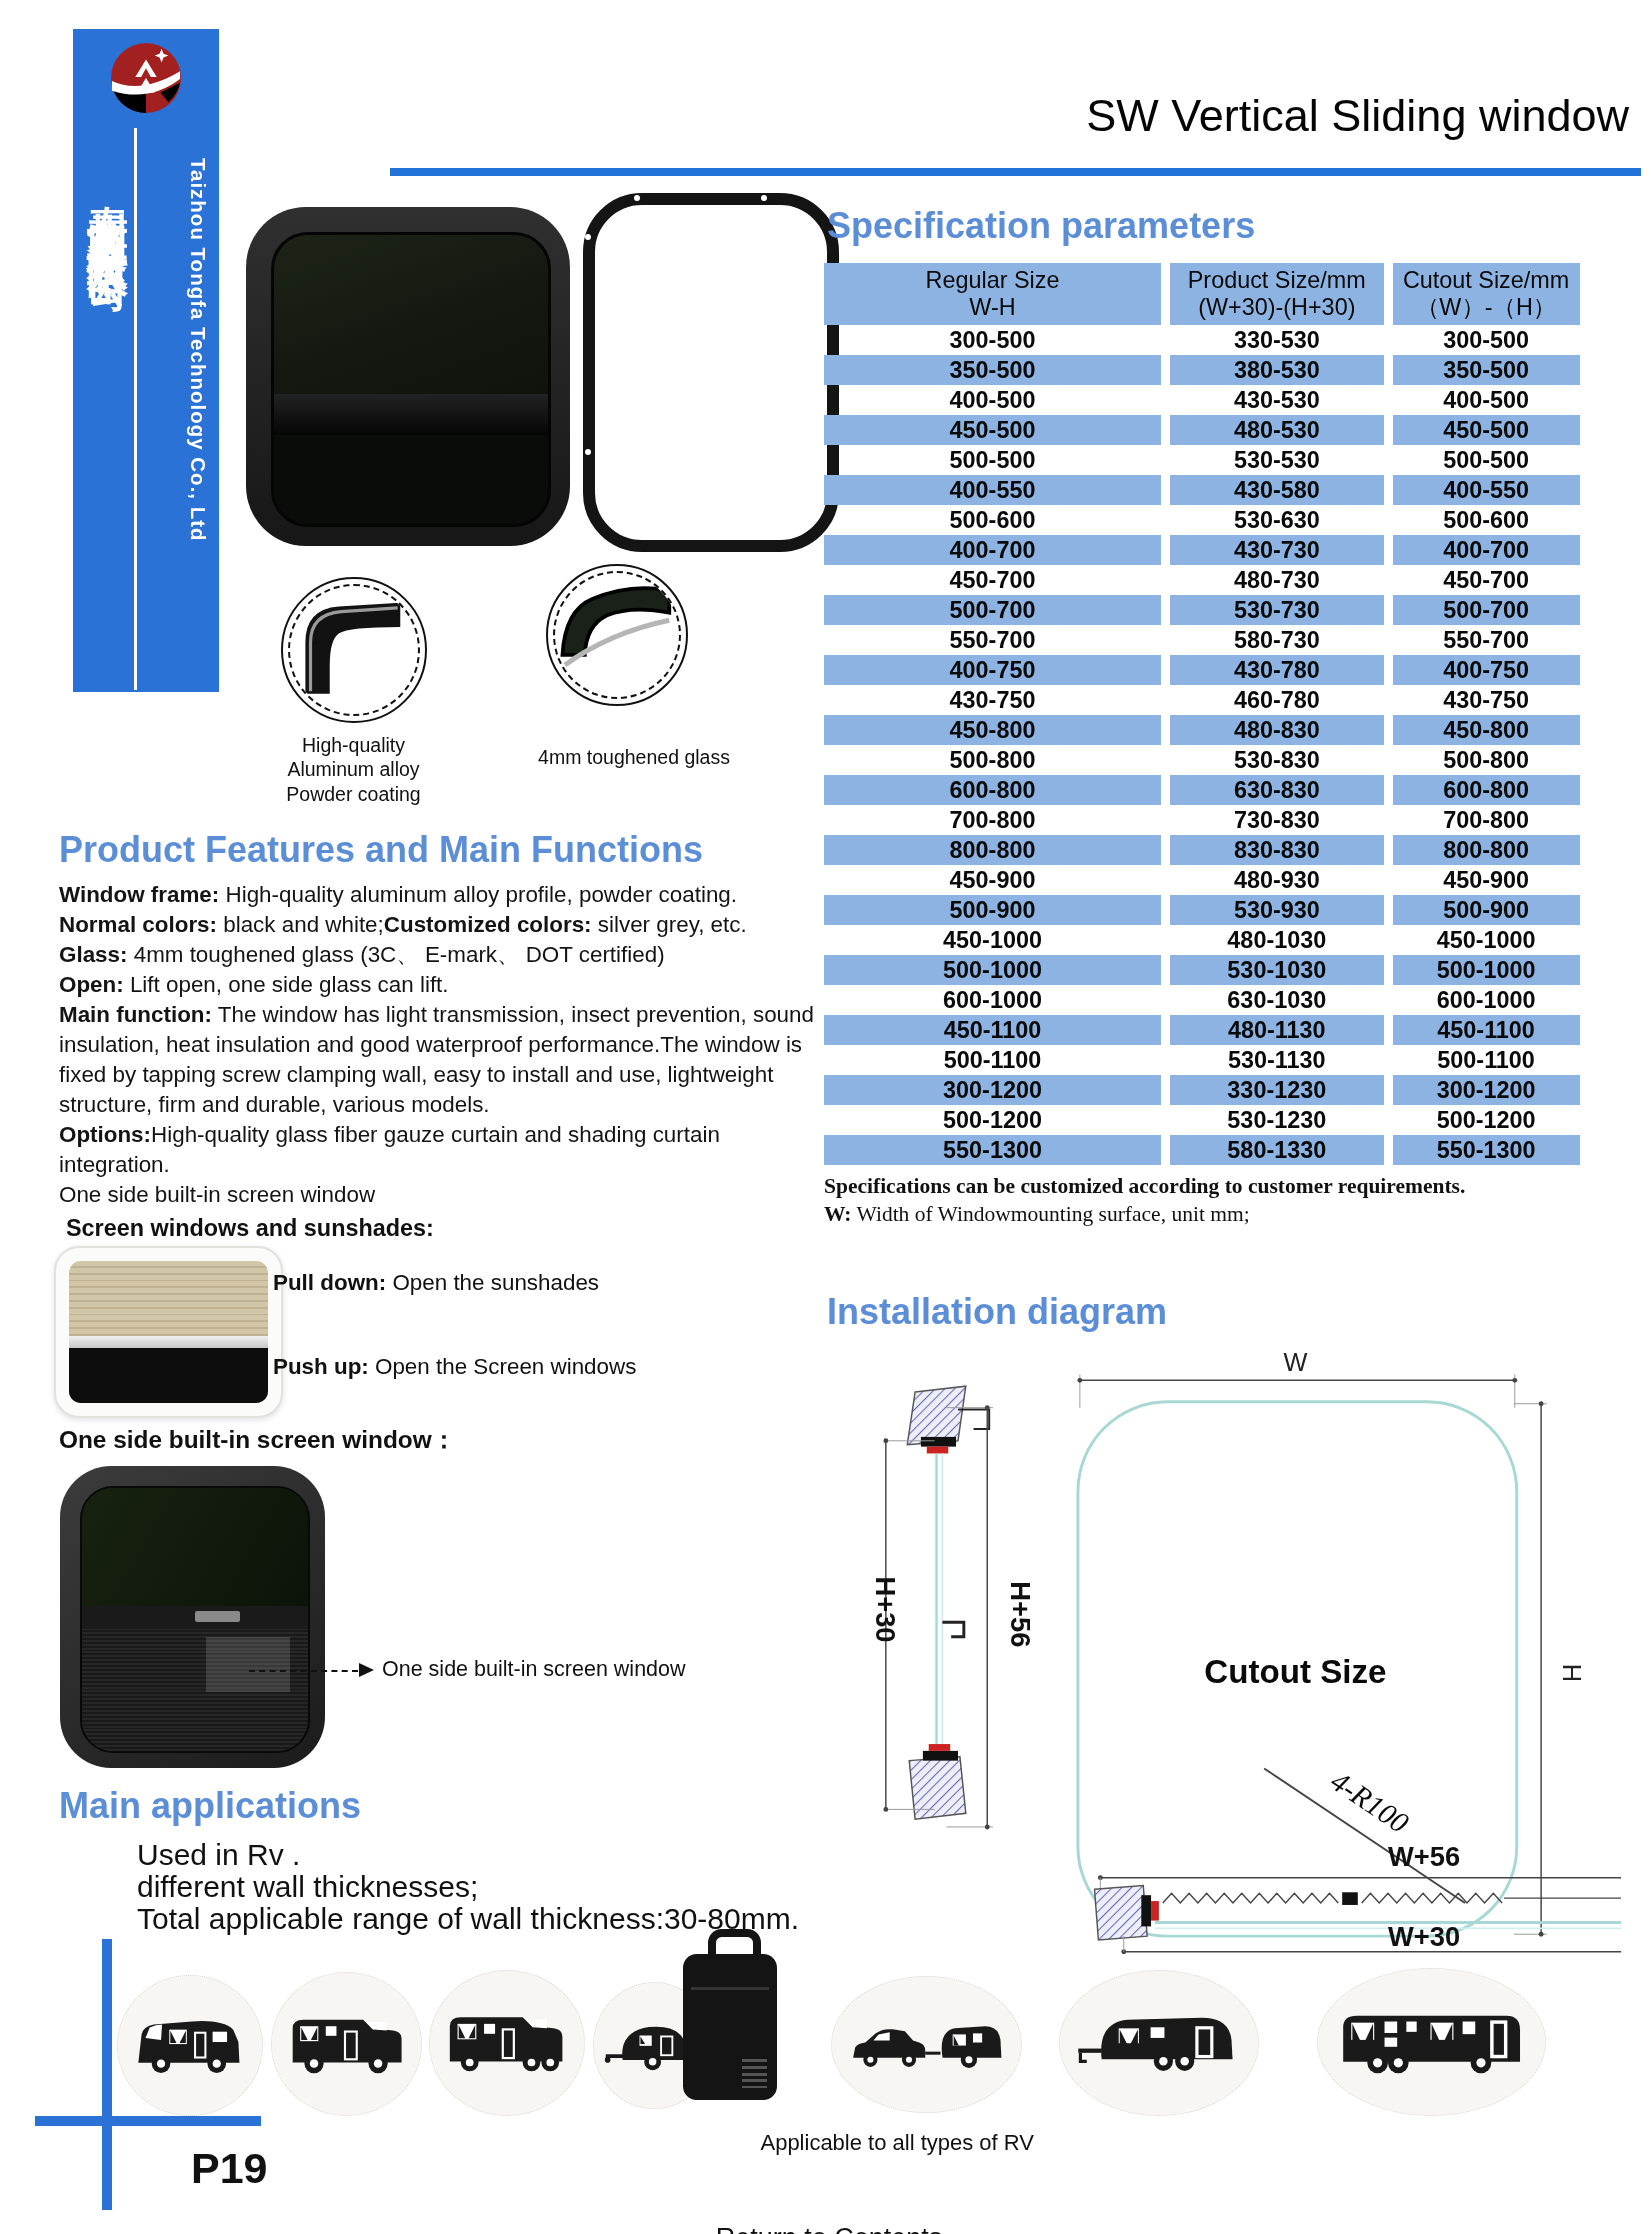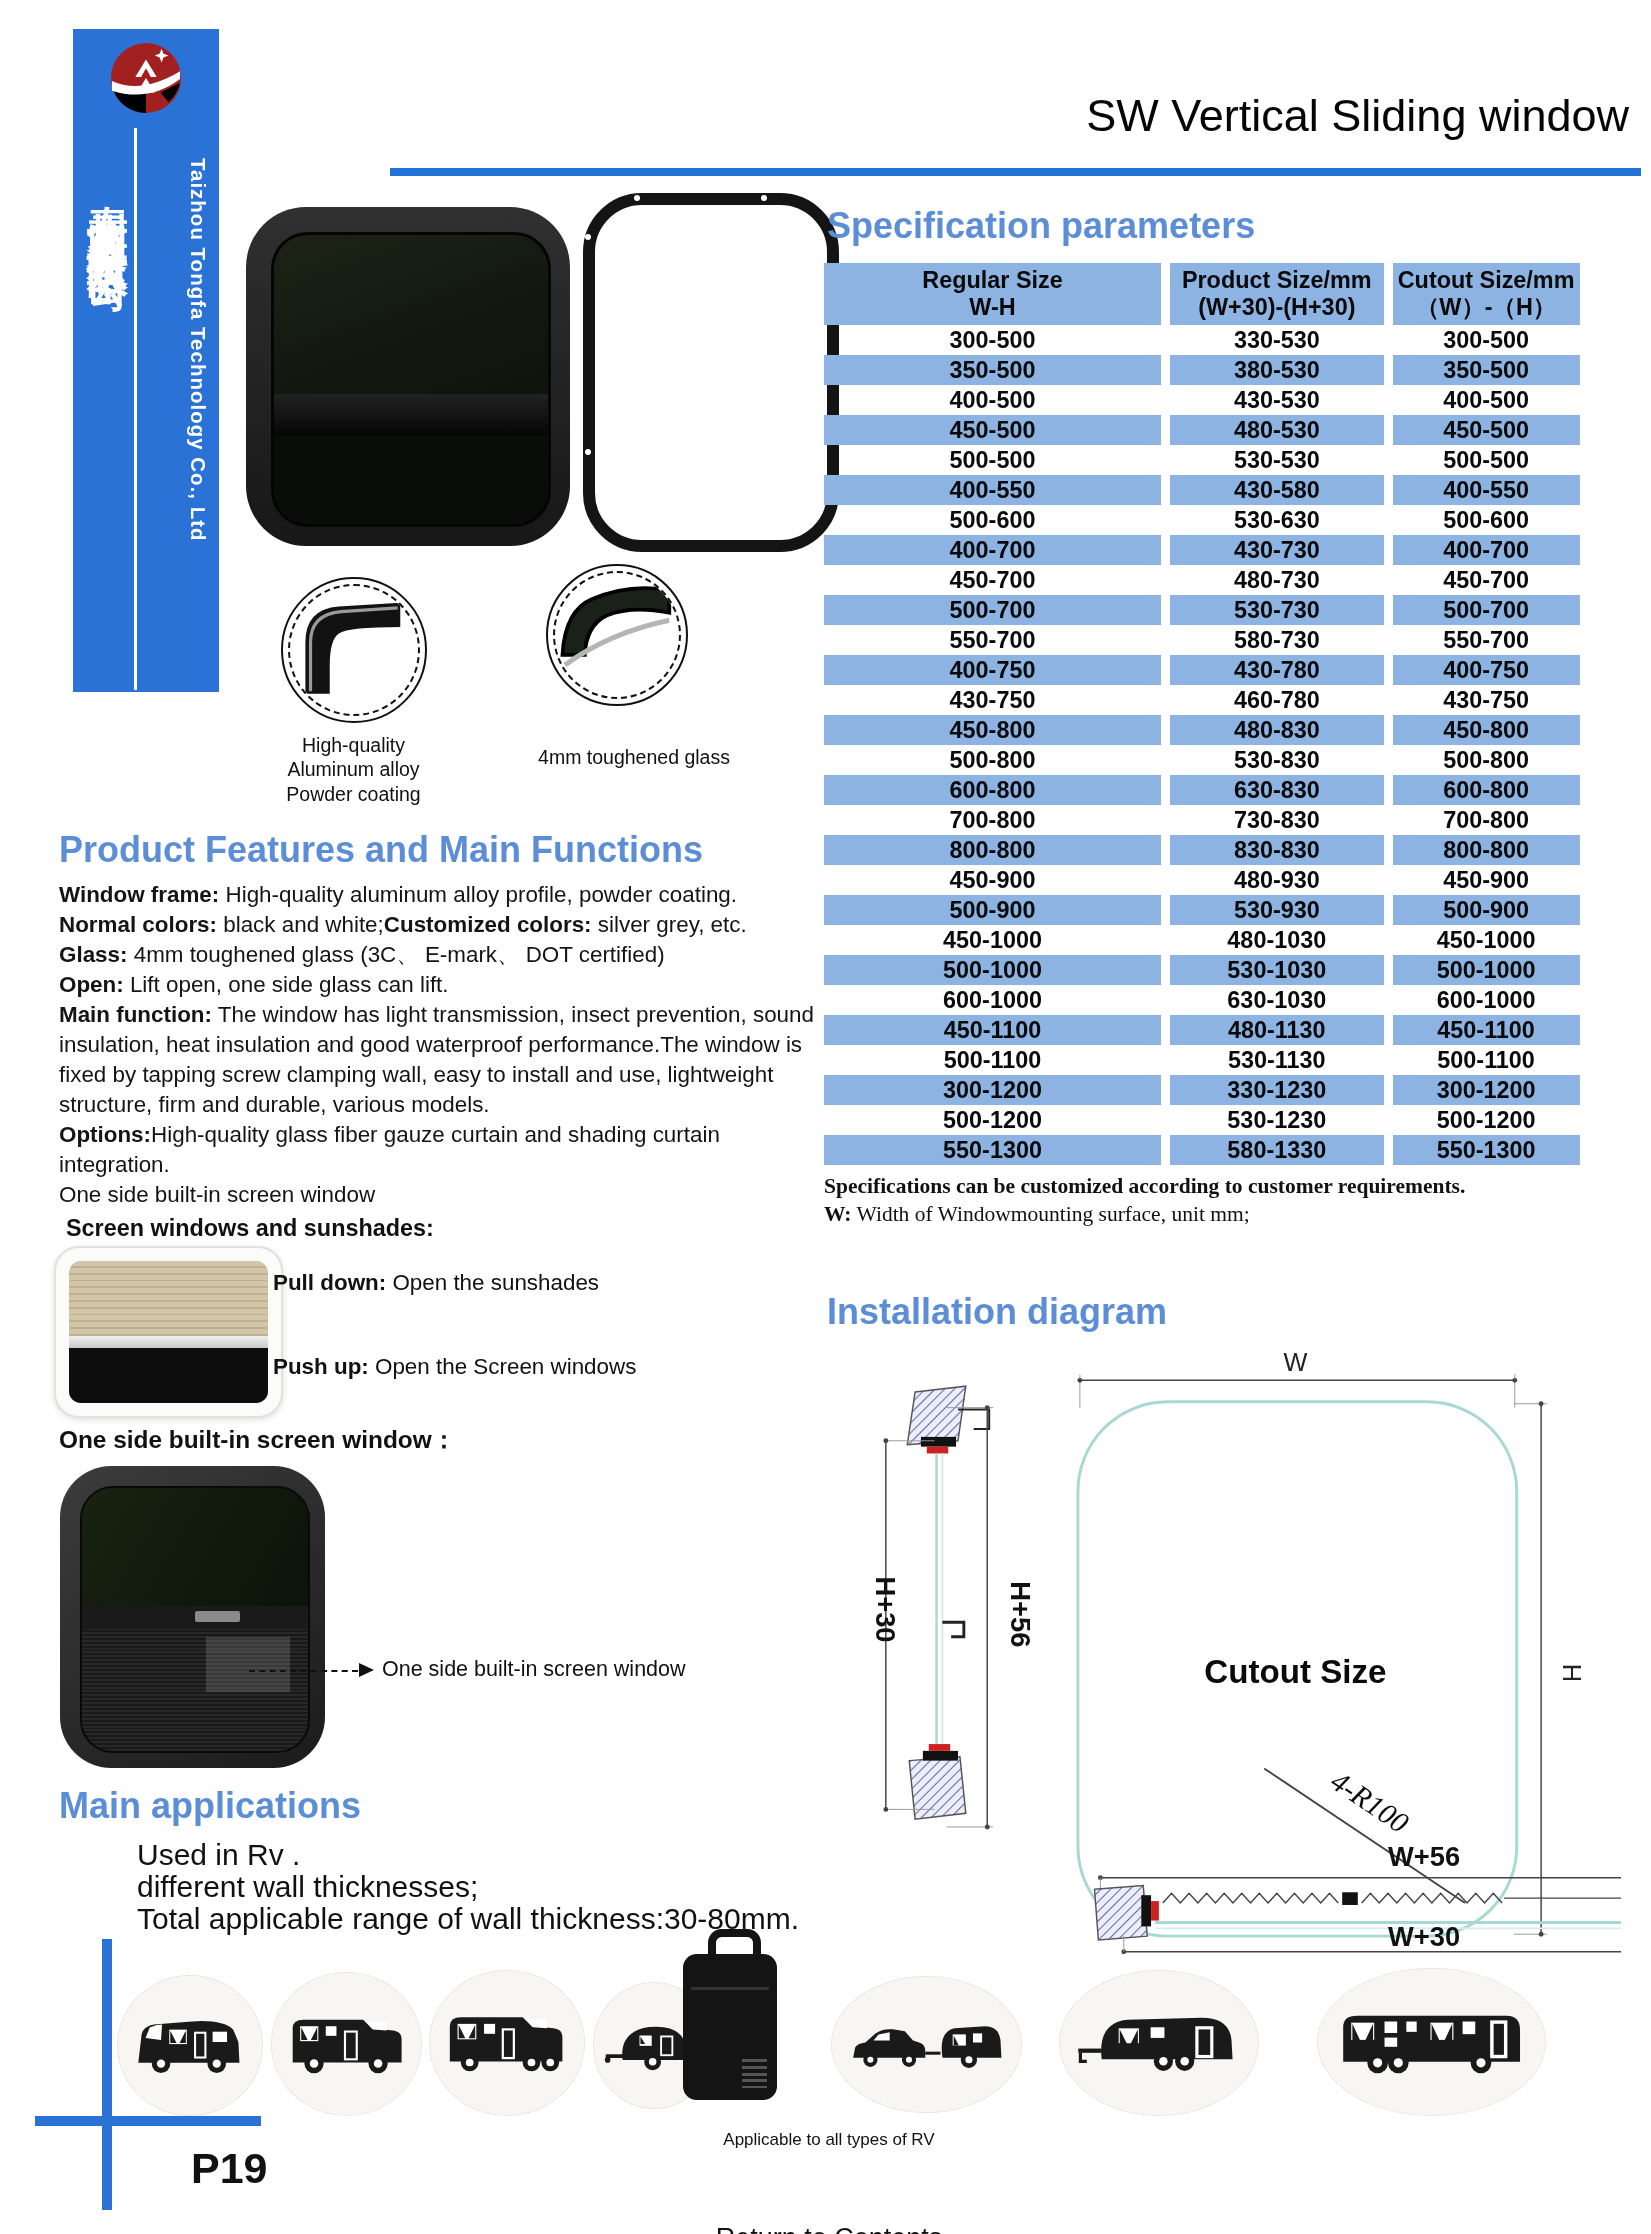--- a/index.html
+++ b/index.html
@@ -74,42 +74,42 @@
   .arrow-line{left:249px;top:1670px;width:109px;height:0;border-top:2.9px dashed #111;}
   .arrow-head{left:359px;top:1663px;width:0;height:0;border-left:15.6px solid #111;
       border-top:7.8px solid transparent;border-bottom:7.8px solid transparent;}
   .arrow-label{left:382px;top:1657px;font-size:21.5px;white-space:nowrap;}
 
   
   .spec-h{left:827px;top:205px;}
   .spec-table{left:824px;top:263px;width:756px;}
   .spec-hrow,.spec-row{display:grid;grid-template-columns:337px 214px 187px;column-gap:8.8px;}
   .spec-hcell{background:#8db3e2;height:62px;display:flex;flex-direction:column;justify-content:center;
-      align-items:center;font-weight:bold;font-size:23.4px;line-height:27px;color:#0a0a0a;text-align:center;}
+      align-items:center;font-weight:normal;font-size:23.4px;line-height:27px;color:#0a0a0a;text-align:center;}
   .spec-row{height:30px;}
   .spec-cell{display:flex;align-items:center;justify-content:center;font-weight:bold;font-size:23.4px;color:#0a0a0a;}
   .spec-row.alt .spec-cell{background:#8db3e2;}
   .notes{left:824px;top:1172px;width:790px;font-size:21.5px;line-height:28px;font-family:Liberation Serif, serif;}
   .notes p{margin:0;}
 
   
   .install-h{left:827px;top:1291px;}
   .diagram{left:644px;top:1351px;width:980px;height:634px;}
 
   
   .apps-h{left:59px;top:1785px;text-align:right;}
   .apps{left:137px;top:1839px;font-size:30px;line-height:32px;}
   .apps p{margin:0;}
   .cross-v{left:102px;top:1939px;width:9.8px;height:271px;background:#2b72d7;}
   .cross-h{left:35px;top:2116px;width:226px;height:9.8px;background:#2b72d7;}
 
   .badge{border-radius:50%;background:#f7f6f2;border:1px dotted #d9d7d0;display:flex;
       align-items:center;justify-content:center;box-sizing:border-box;}
   .badge svg{width:86%;height:auto;}
-  .rv-caption{left:624px;top:2130px;width:410px;text-align:center;font-size:17px;}
+  .rv-caption{left:624px;top:2130px;width:410px;text-align:right;font-size:22px;}
   .power{left:683px;top:1954px;width:94px;height:146px;background:#141414;border-radius:13.7px;}
   .power-handle{position:absolute;left:25px;top:-25px;width:53px;height:39px;border:8.8px solid #141414;
       border-radius:13.7px;box-sizing:border-box;background:transparent;}
   .power-seam{position:absolute;left:7.8px;top:33px;width:78px;height:2.9px;background:#333;}
   .power-vents{position:absolute;right:9.8px;bottom:11.7px;width:25px;height:29px;
       background:repeating-linear-gradient(180deg,#555 0 2.9px,#141414 2.9px 6.8px);}
 
   
   .p19{left:148px;top:2144px;font-size:43px;font-weight:bold;margin-left:43px;}
   .return{left:585px;top:2175px;width:488px;text-align:center;font-size:27px;margin-top:48px;}

